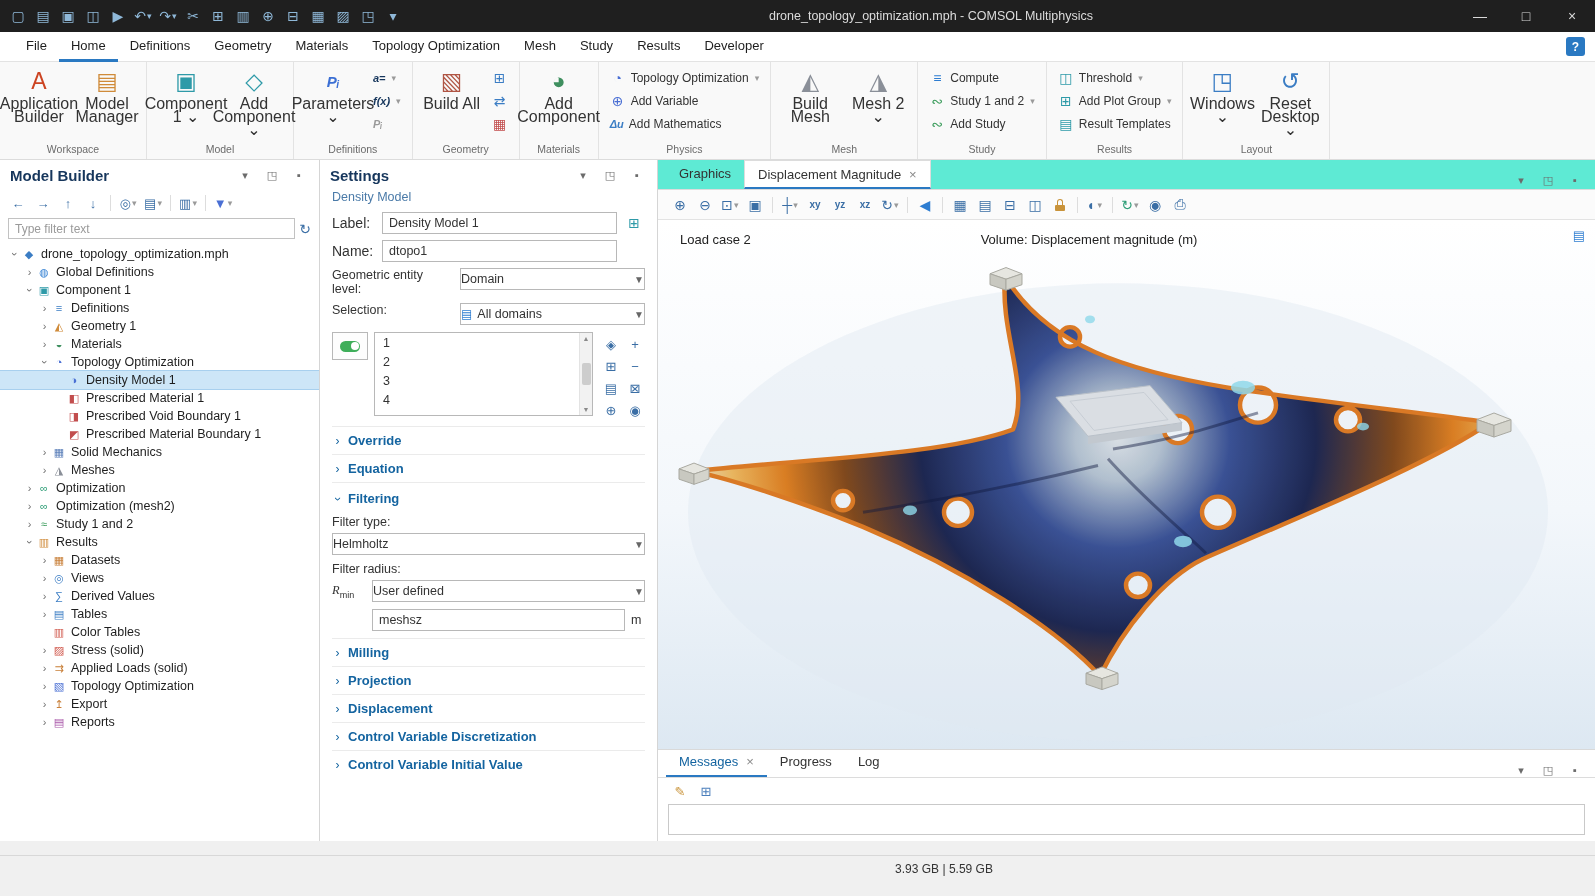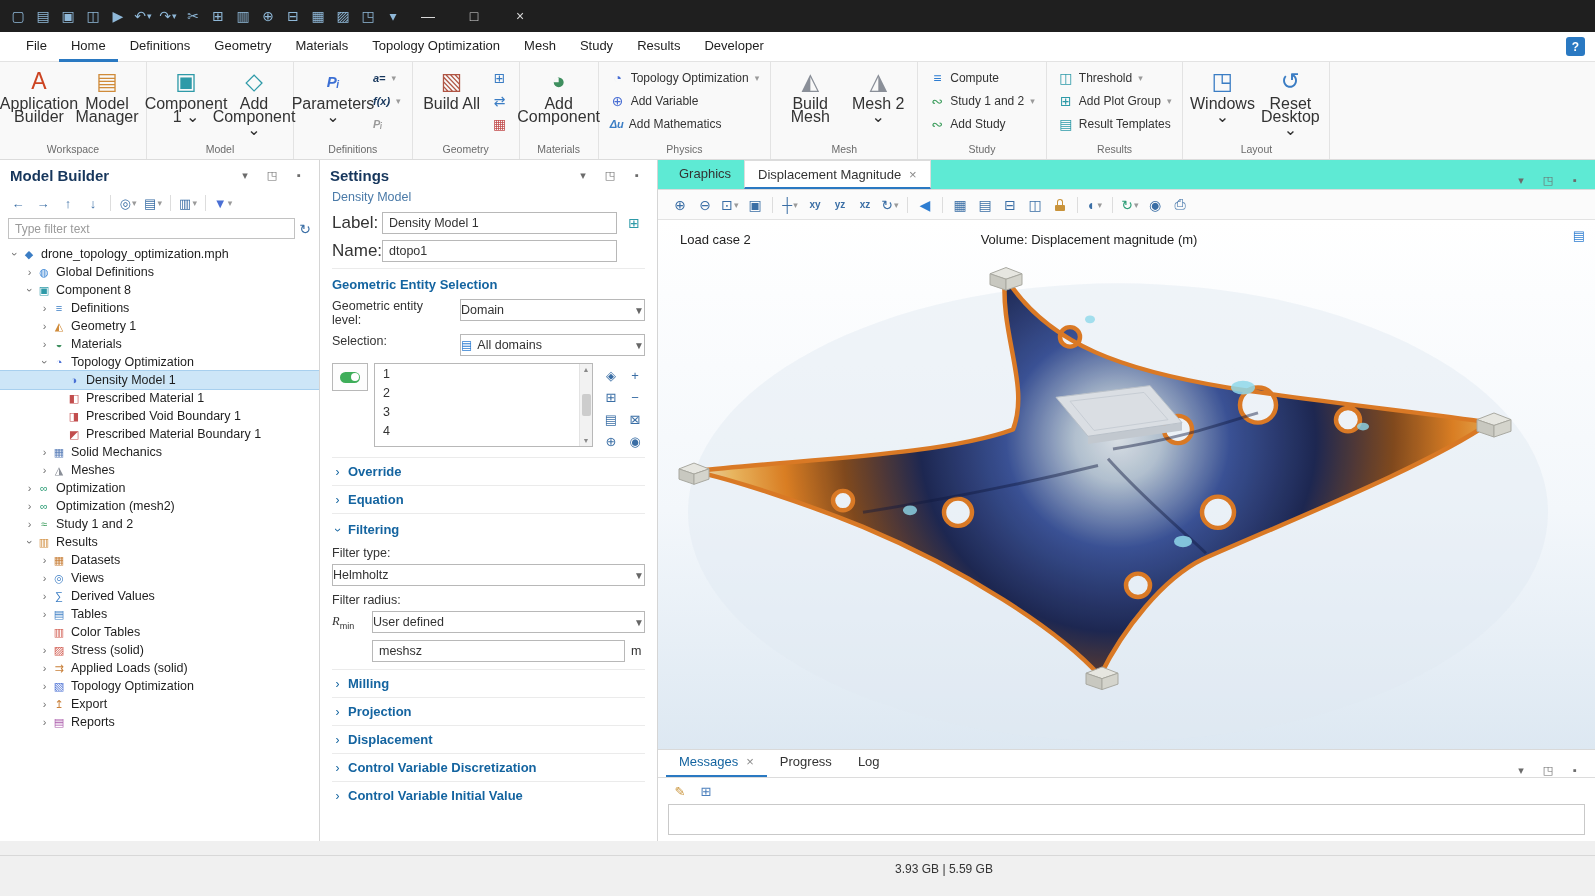--- a/index.html
+++ b/index.html
@@ -60,21 +60,21 @@
   .twisty { width:13px; flex:0 0 13px; color:#707070; font-size:11px; display:inline-flex; justify-content:center; transform-origin:50% 50%; }
   .twisty.open { transform:rotate(90deg); }
   .ticon { width:16px; flex:0 0 16px; text-align:center; font-size:11px; margin-right:4px; }
   .tlabel { color:#1e1e1e; }
 
   
   .settings { width:338px; background:#ffffff; border-right:1px solid #d5d5d5; display:flex; flex-direction:column; }
   .subtitle { padding:0 12px 6px 12px; color:#4a7aa8; font-size:12.5px; flex:0 0 auto; }
   .set-body { flex:1; overflow:hidden; padding:2px 12px 0 12px; }
   .field-row { display:flex; align-items:center; gap:6px; margin-bottom:6px; }
-  .field-label { width:44px; font-size:17px; color:#333; }
+  .field-label { width:44px; font-size:14px; color:#333; }
   .field-row input { flex:1; height:22px; border:1px solid #b8b8b8; padding:0 6px; font-size:12.5px; font-family:inherit; color:#333; }
   .mini-btn { width:22px; height:22px; border:1px solid transparent; display:flex; align-items:center; justify-content:center; color:#2e9aa8; font-size:14px; }
   .section-head { display:flex; align-items:center; gap:5px; padding:8px 0 7px 0; border-top:1px solid #ebebeb; }
   .sec-title { color:#1464a0; font-weight:bold; font-size:13px; }
   .sec-chev { color:#1464a0; font-size:12px; width:11px; display:inline-flex; justify-content:center; transform-origin:50% 50%; }
   .sec-chev.open { transform:rotate(90deg); }
   .ges-row { display:flex; gap:6px; margin-bottom:7px; }
   .ges-label { width:122px; font-size:12.5px; color:#333; flex:0 0 122px; }
   .dd { flex:1; height:22px; border:1px solid #b8b8b8; background:#fff; display:flex; align-items:center; gap:5px; padding:0 0; font-size:12.5px; color:#333; }
   .ddcaret { margin-left:auto; color:#666; font-size:10px; }
@@ -183,20 +183,21 @@
         <span class="icon-btn">
           <span class="glyph">▨</span>
         </span>
         <span class="icon-btn">
           <span class="glyph">◳</span>
         </span>
         <span class="icon-btn">
           <span class="glyph">▾</span>
         </span>
       </div>
+    <div class="title-text">drone_topology_optimization.mph - COMSOL Multiphysics</div>
     <div class="win-controls" id="winctl">
         <span class="win-btn">—</span>
         <span class="win-btn">□</span>
         <span class="win-btn">×</span>
       </div>
   </div>
 
   <div class="menubar" id="menubar">
     <span class="mtab">File</span>
       <span class="mtab active">Home</span>
@@ -439,21 +440,21 @@
             <span class="tlabel">drone_topology_optimization.mph</span>
           </div>
           <div class="tree-row" style="padding-left: 23px;">
             <span class="twisty">›</span>
             <span class="ticon" style="color: rgb(46, 125, 209);">◍</span>
             <span class="tlabel">Global Definitions</span>
           </div>
           <div class="tree-row" style="padding-left: 23px;">
             <span class="twisty open">›</span>
             <span class="ticon" style="color: rgb(46, 154, 168);">▣</span>
-            <span class="tlabel">Component 8</span>
+            <span class="tlabel">Component 1</span>
           </div>
           <div class="tree-row" style="padding-left: 38px;">
             <span class="twisty">›</span>
             <span class="ticon" style="color: rgb(59, 125, 196);">≡</span>
             <span class="tlabel">Definitions</span>
           </div>
           <div class="tree-row" style="padding-left: 38px;">
             <span class="twisty">›</span>
             <span class="ticon" style="color: rgb(208, 139, 58);">◭</span>
             <span class="tlabel">Geometry 1</span>
@@ -592,23 +593,20 @@
           <span class="field-label">Label:</span>
           <input type="text" value="Density Model 1" style="">
           <span class="mini-btn">⊞</span>
         </div>
         <div class="field-row">
           <span class="field-label">Name:</span>
           <input type="text" value="dtopo1" style="">
           <span class="mini-btn"></span>
         </div>
 
-        <div class="section-head">
-          <span class="sec-title">Geometric Entity Selection</span>
-        </div>
         <div class="ges-row">
           <span class="ges-label">Geometric entity level:</span>
           <div class="dd">
             <span>Domain</span>
             <span class="ddcaret">▼</span>
           </div>
         </div>
         <div class="ges-row">
           <span class="ges-label">Selection:</span>
           <div class="dd">

